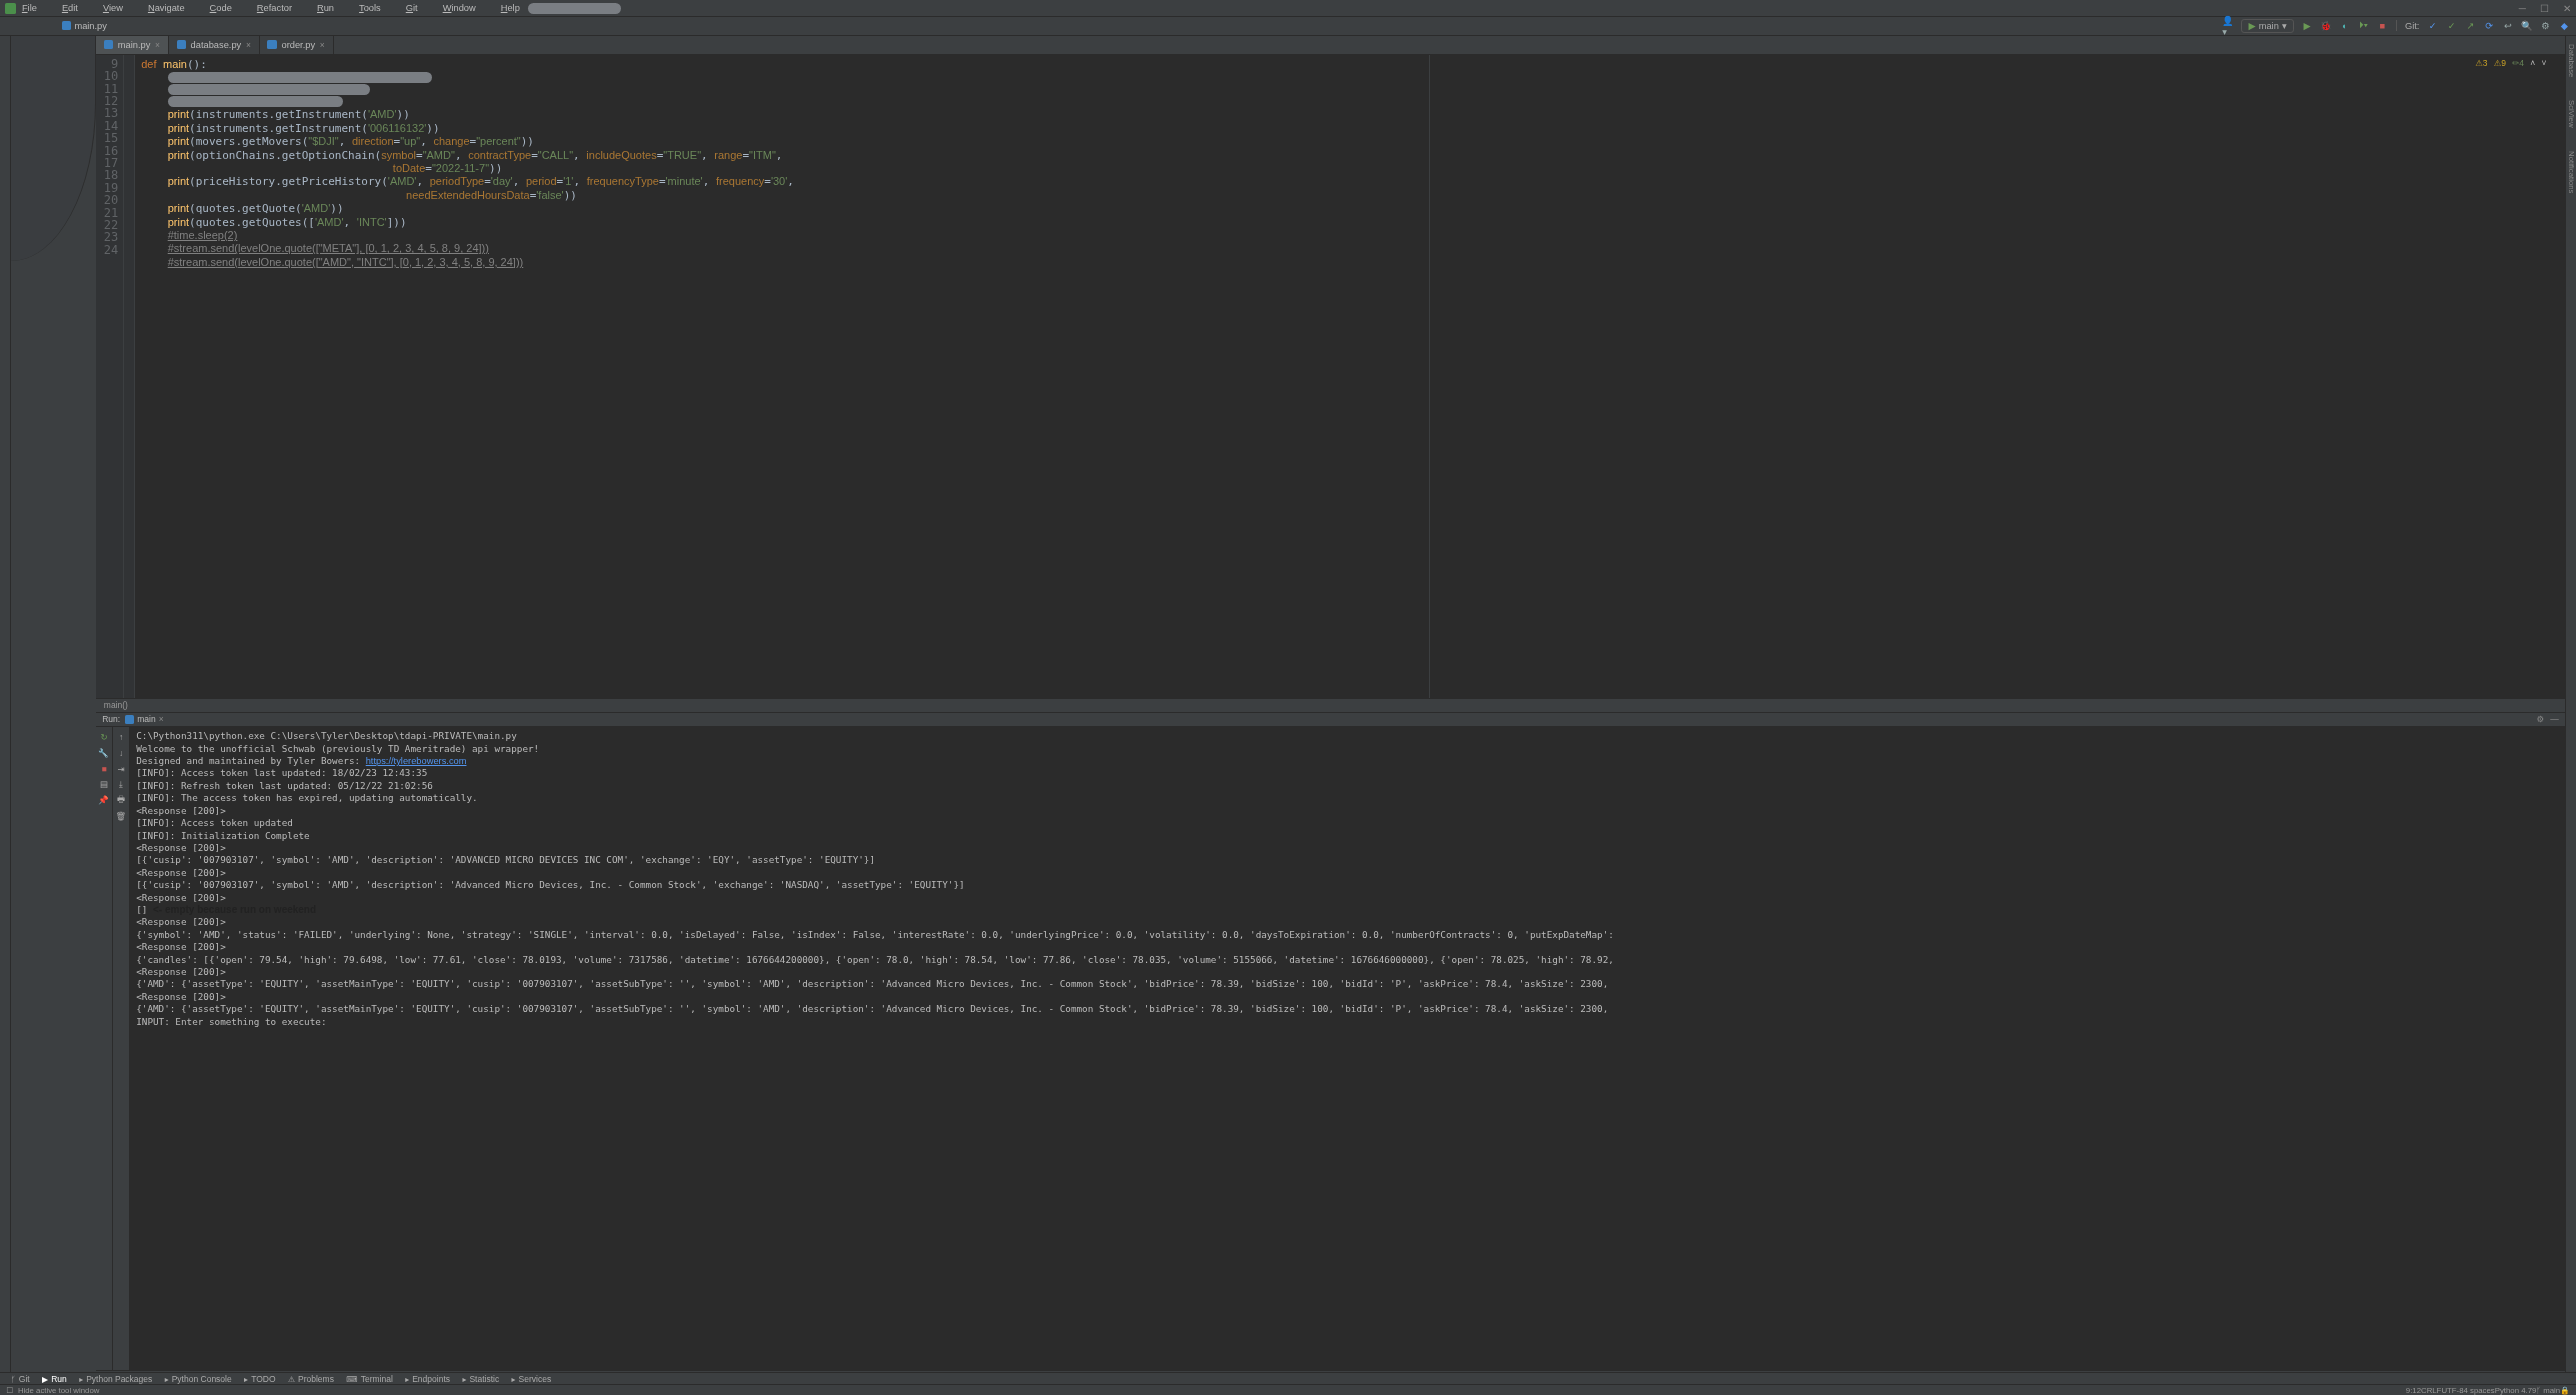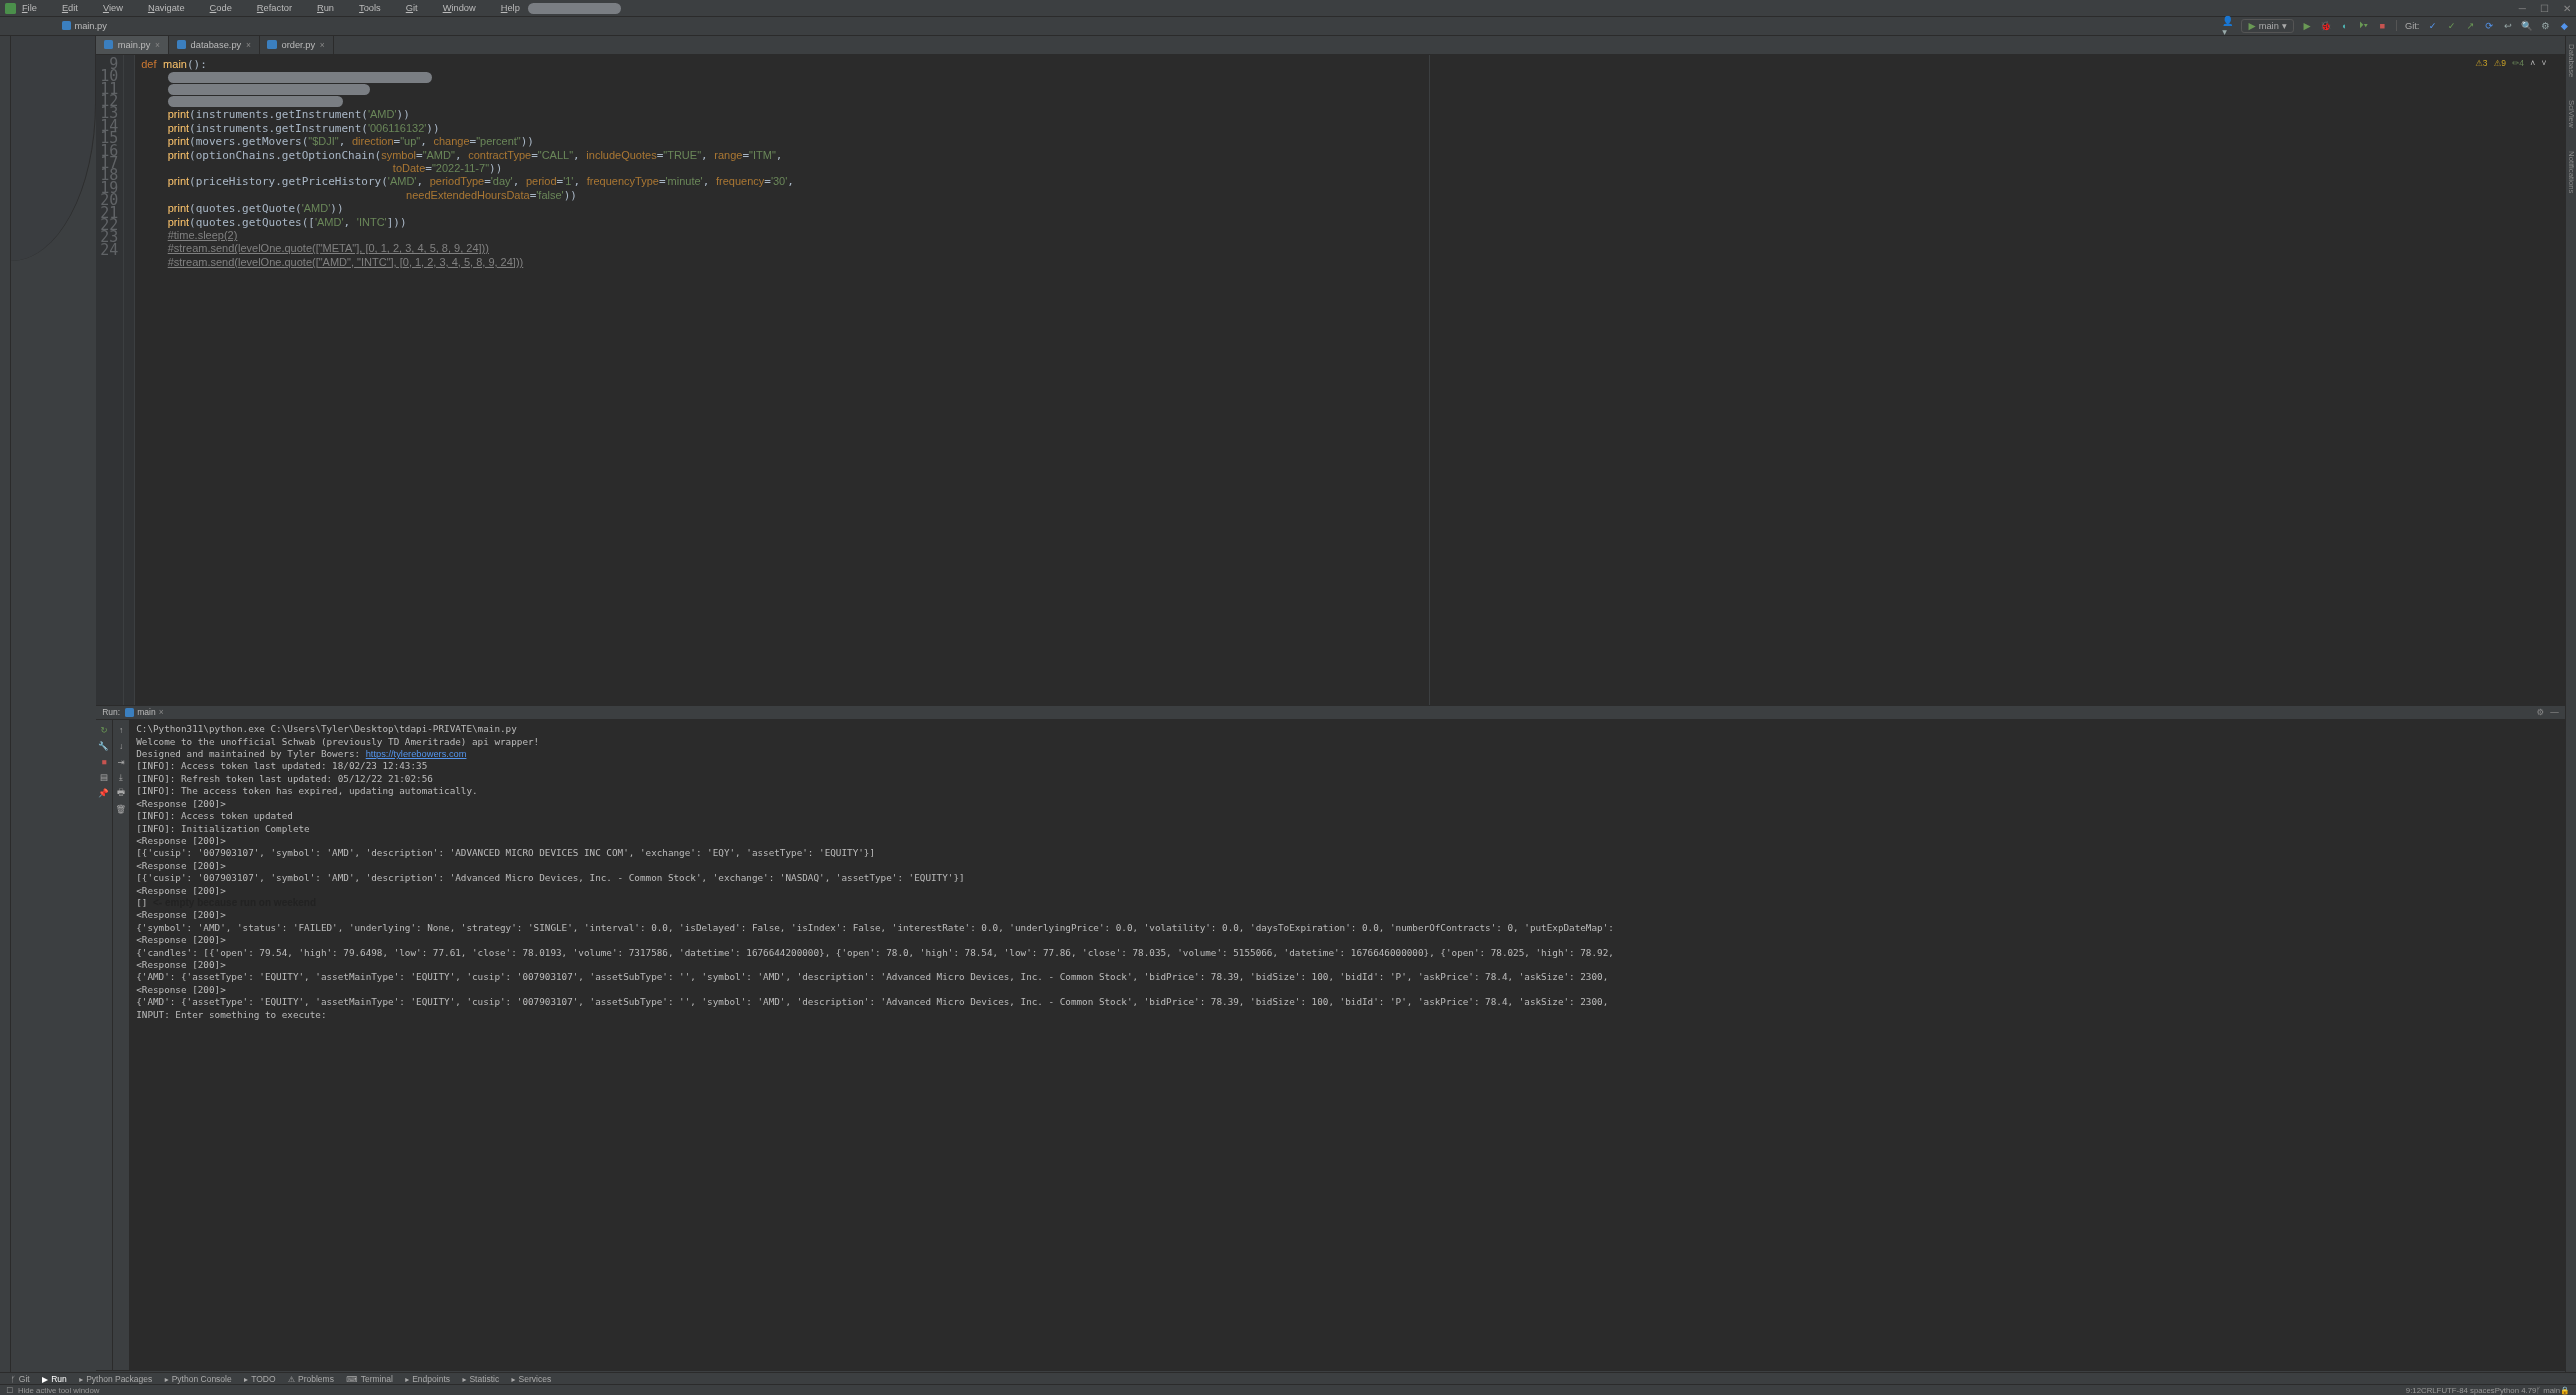--- a/index.html
+++ b/index.html
@@ -39,21 +39,21 @@
 
 .tabs { height:18.6px; background:#3c3f41; display:flex; align-items:stretch; border-bottom:0.8px solid #2b2b2b; }
 .tab { display:flex; align-items:center; padding:0 7.8px; gap:4.7px; border-right:0.8px solid #2b2b2b; font-size:9.3px; color:#bbb; cursor:pointer; }
 .tab.active { background:#4e5254; }
 .tab .py-ico { width:9.3px; height:9.3px; background:#3b7fbf; border-radius:1.6px; display:inline-block; }
 .tab .close { color:#888; font-size:8.5px; }
 
 
 .editor-wrap { position:relative; flex:1; display:flex; background:#2b2b2b; overflow:hidden; min-height:0; height:202px; }
 .editor-wrap .split-line { position:absolute; left:54%; top:0; bottom:0; width:0.8px; background:#3c3f41; }
-.gutter { width:28px; background:#313335; color:#606366; text-align:right; padding:3.1px 4.7px 3.1px 0; font-family:Consolas,monospace; font-size:15px; line-height:12.4px; border-right:0.8px solid #3c3f41; }
+.gutter { width:28px; background:#313335; color:#606366; text-align:right; padding:3.1px 4.7px 3.1px 0; font-family:Consolas,monospace; font-size:12px; line-height:12.4px; border-right:0.8px solid #3c3f41; }
 .fold-gutter { width:11px; background:#313335; border-right:0.8px solid #3c3f41; }
 .code { flex:1; padding:3.1px 0 3.1px 6.2px; font-family:Consolas,monospace; font-size:11px; line-height:12.4px; color:#a9b7c6; white-space:pre; overflow:hidden;}
 .kw { color:#cc7832; }
 .fn { color:#ffc66d; }
 .str { color:#6a8759; }
 .param { color:#aa7733; }
 .comment { color:#808080; text-decoration: underline; }
 .redact-long { display:inline-block; height:11px; background:#7a7e83; border-radius:6.2px; vertical-align:middle; }
 .insp-badges { position:absolute; top:3.1px; right:18.6px; display:flex; gap:6.2px; font-size:8.5px; z-index:3;}
 .insp-badges .warn { color:#c9a227; }
@@ -206,20 +206,21 @@
     <span class="fn">print</span>(priceHistory.getPriceHistory(<span class="str">'AMD'</span>, <span class="param">periodType</span>=<span class="str">'day'</span>, <span class="param">period</span>=<span class="str">'1'</span>, <span class="param">frequencyType</span>=<span class="str">'minute'</span>, <span class="param">frequency</span>=<span class="str">'30'</span>,
                                         <span class="param">needExtendedHoursData</span>=<span class="str">'false'</span>))
     <span class="fn">print</span>(quotes.getQuote(<span class="str">'AMD'</span>))
     <span class="fn">print</span>(quotes.getQuotes([<span class="str">'AMD'</span>, <span class="str">'INTC'</span>]))
     <span class="comment">#time.sleep(2)</span>
     <span class="comment">#stream.send(levelOne.quote(["META"], [0, 1, 2, 3, 4, 5, 8, 9, 24]))</span>
     <span class="comment">#stream.send(levelOne.quote(["AMD", "INTC"], [0, 1, 2, 3, 4, 5, 8, 9, 24]))</span>
 </div>
       <div class="split-line"></div>
     </div>
+    <div class="editor-bread">main()</div>
 
     <div class="run-header">
       <span>Run:</span>
       <span class="py-ico"></span>
       <span>main</span>
       <span class="close">×</span>
       <div class="rh-right">
         <span>⚙</span>
         <span>—</span>
       </div>

